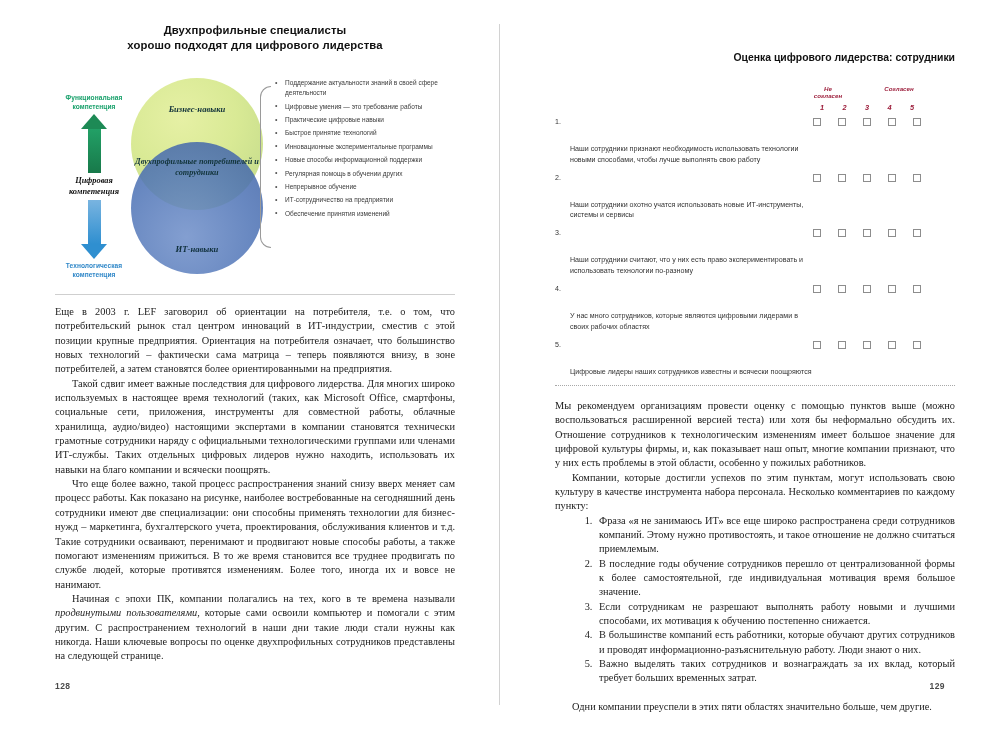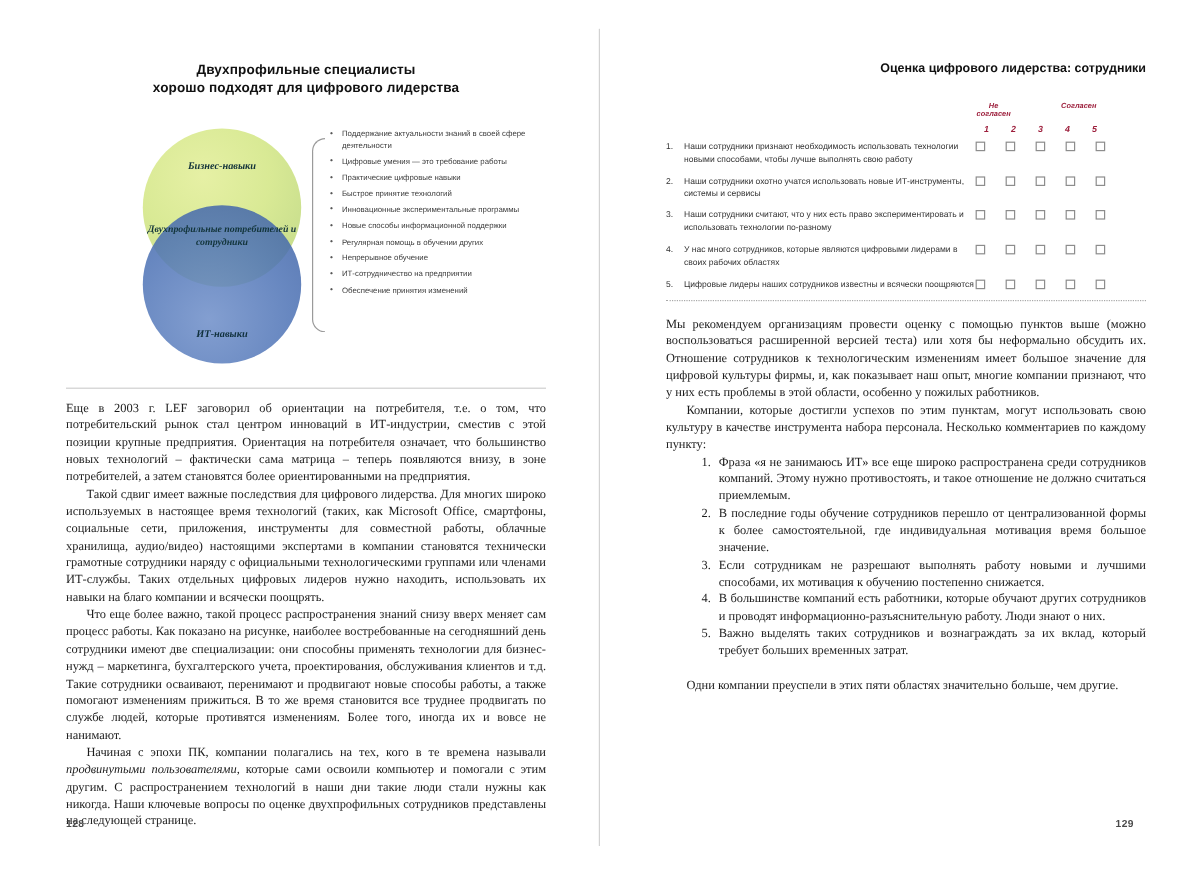--- a/index.html
+++ b/index.html
@@ -10,21 +10,21 @@
     font-family:"Liberation Serif", serif;
     color:#1c1c1c;
     overflow:hidden;
   }
   .spread{position:relative;width:1000px;height:729px;display:flex;}
   .gutter{
     position:absolute;left:499px;top:24px;width:1px;height:681px;
     background:#d2d2d2;
   }
   .page{position:relative;width:500px;height:729px;box-sizing:border-box;}
-  .page-left{padding:52px 45px 0 55px;}
+  .page-left{padding:23px 45px 0 55px;}
   .page-right{padding:52px 45px 0 55px;}
 
   
   .fig-title{
     font-family:"Liberation Sans", sans-serif;
     font-weight:bold;font-size:11.3px;line-height:14.5px;
     text-align:center;color:#111;letter-spacing:.1px;
     margin:0 0 12px 0;
   }
   .figure{position:relative;height:224px;}
@@ -49,21 +49,21 @@
     border-left:13px solid transparent;border-right:13px solid transparent;
     border-bottom:15px solid #1d8a55;
   }
   .arrow-up .shaft{background:linear-gradient(180deg,#22a066,#18794a);}
   .arrow-down .head{
     border-left:13px solid transparent;border-right:13px solid transparent;
     border-top:15px solid #2f8fd0;
   }
   .arrow-down .shaft{background:linear-gradient(180deg,#79b4e0,#2f8fd0);}
 
-  .venn{position:absolute;left:64px;top:14px;width:132px;height:196px;}
+  .venn{position:absolute;left:76px;top:14px;width:132px;height:196px;}
   .circle{position:absolute;left:0;width:132px;height:132px;border-radius:50%;}
   .circle-top{
     top:0;
     background:radial-gradient(circle at 38% 30%, #e4ef9e 0%, #d6e88d 45%, #b9d47f 100%);
     opacity:.93;
   }
   .circle-bottom{
     top:64px;
     background:radial-gradient(circle at 42% 72%, #6f8fc9 0%, #4f74b6 55%, #3c5fa2 100%);
     opacity:.86;
@@ -135,21 +135,21 @@
     font-family:"Liberation Sans", sans-serif;font-weight:bold;font-style:italic;
     font-size:7.4px;color:#9d1f3c;
   }
   .q-row{display:flex;align-items:flex-start;margin-bottom:7.5px;}
   .q-num{
     width:15px;flex:none;
     font-family:"Liberation Sans", sans-serif;font-size:7.1px;line-height:10.6px;color:#333;
   }
   .q-text{
     width:243px;flex:none;
-    font-family:"Liberation Sans", sans-serif;font-size:7.1px;line-height:10.6px;color:#333;
+    font-family:"Liberation Sans", sans-serif;font-size:7.1px;line-height:10.6px;color:#333;margin-top:27px;
   }
   .q-boxes{width:108px;flex:none;display:flex;justify-content:space-between;margin-top:1px;}
   .cbx{width:8px;height:8px;border:1px solid #8d8d8d;background:#fff;box-sizing:border-box;}
   .dotted{
     border:none;border-top:1px dotted #a8a8a8;margin:4px 0 13px 0;
   }
   ol.numlist{
     margin:0;padding-left:40px;
     font-size:10.35px;line-height:14.35px;text-align:justify;
   }
@@ -171,20 +171,33 @@
 
   <div class="page page-left">
 
     <div class="fig-title">
       <span>Двухпрофильные специалисты</span><br>
       <span>хорошо подходят для цифрового лидерства</span>
     </div>
 
     <div class="figure">
 
+      <div class="axis-col">
+        <div class="axis-label top">Функциональная компетенция</div>
+        <div class="arrow arrow-up">
+          <div class="head"></div>
+            <div class="shaft"></div>
+        </div>
+        <div class="axis-mid">Цифровая компетенция</div>
+        <div class="arrow arrow-down">
+          <div class="shaft"></div>
+            <div class="head"></div>
+        </div>
+        <div class="axis-label bottom">Технологическая компетенция</div>
+      </div>
 
       <div class="venn">
         <div class="circle circle-top"></div>
         <div class="circle circle-bottom"></div>
         <div class="venn-lbl lbl-top">Бизнес-навыки</div>
         <div class="venn-lbl lbl-mid">Двухпрофильные потребителей и сотрудники</div>
         <div class="venn-lbl lbl-bottom">ИТ-навыки</div>
       </div>
 
       <div class="brace"></div>

